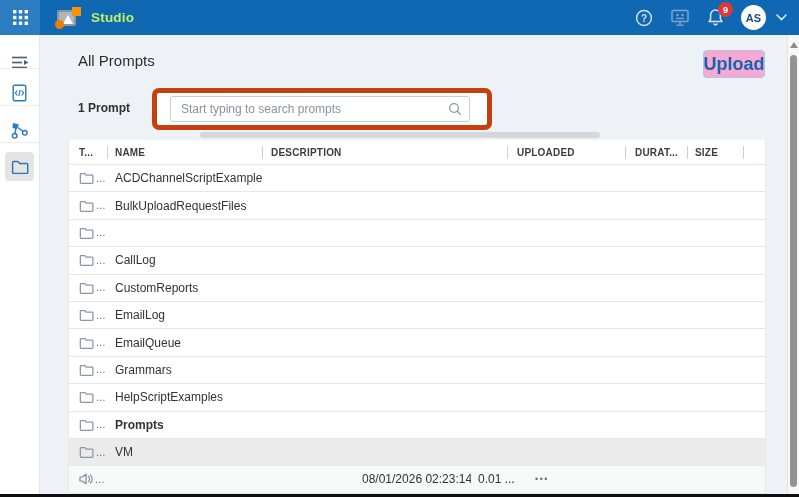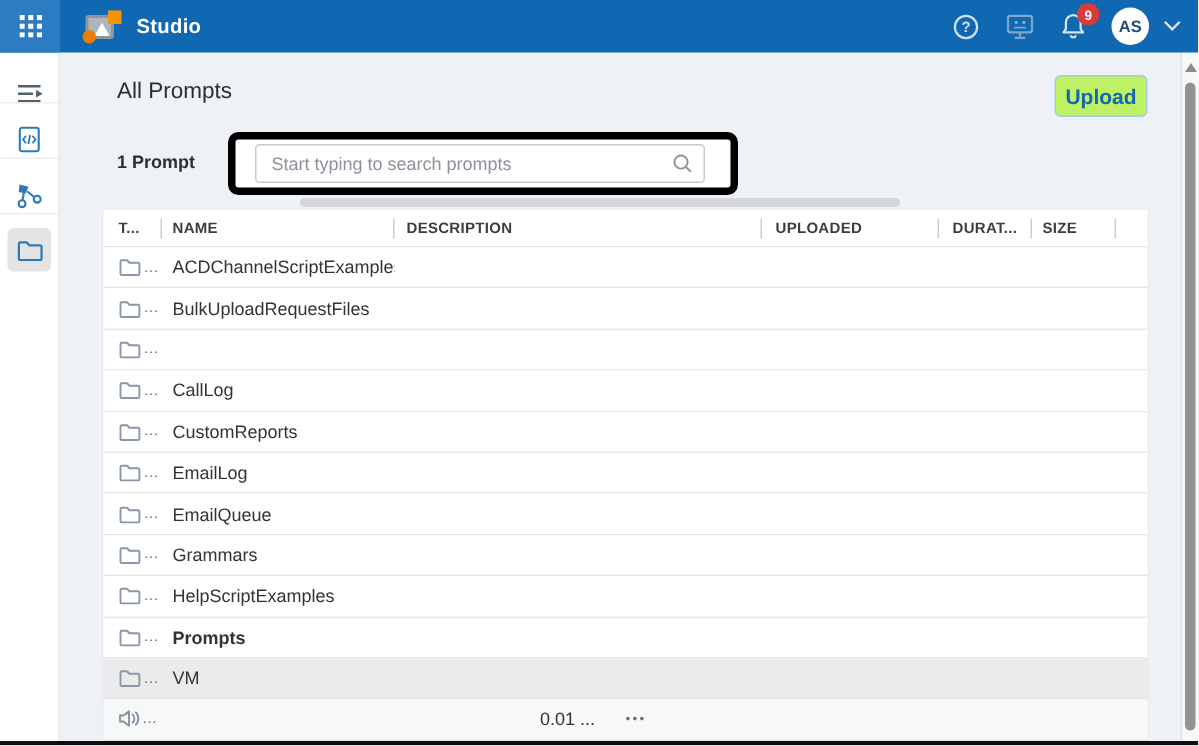--- a/index.html
+++ b/index.html
@@ -8,41 +8,41 @@
   .screen { position:relative; width:799px; height:497px; background:#eef1f6; overflow:hidden; }
 
   
   .topbar { position:absolute; top:0; left:0; right:0; height:35px; background:#1067b2; display:flex; align-items:center; z-index:5; }
   .launcher { width:40px; height:35px; background:#2b7cc0; display:flex; align-items:center; justify-content:center; cursor:pointer; flex:0 0 auto; }
   .logo { position:relative; width:26px; height:22px; margin-left:15px; flex:0 0 auto; }
   .logo .win { position:absolute; left:2px; top:3px; width:19px; height:16px; background:#aeb5bc; border:2px solid #8d969e; border-radius:2px; }
   .logo .cursor { position:absolute; left:8px; top:8px; width:0; height:0; border-left:5px solid transparent; border-right:5px solid transparent; border-bottom:9px solid #ffffff; }
   .logo .sq { position:absolute; right:0; top:0; width:9px; height:9px; background:#f79400; }
   .logo .ci { position:absolute; left:0; bottom:0; width:9px; height:9px; background:#ee7c00; border-radius:50%; }
-  .app-title { color:#ffffff; font-size:13.5px; font-weight:bold; margin-left:10px; letter-spacing:.2px; }
+  .app-title { color:#bef264; font-size:13.5px; font-weight:bold; margin-left:10px; letter-spacing:.2px; }
   .topbar-right { margin-left:auto; display:flex; align-items:center; gap:17px; padding-right:12px; }
   .tb-icon { display:flex; align-items:center; justify-content:center; cursor:pointer; }
   .bell-wrap { position:relative; }
   .badge { position:absolute; top:-6px; right:-9px; min-width:15px; height:15px; background:#d93b3b; border-radius:50%; color:#fff; font-size:9px; font-weight:bold; display:flex; align-items:center; justify-content:center; }
   .avatar { width:25px; height:25px; border-radius:50%; background:#ffffff; color:#1c4e79; font-size:11px; font-weight:bold; display:flex; align-items:center; justify-content:center; cursor:pointer; }
   .chev { margin-left:-7px; }
 
   
   .sidebar { position:absolute; top:35px; left:0; width:40px; bottom:3px; background:#ffffff; border-right:1px solid #e2e6ea; z-index:4; }
   .sb-item { position:absolute; left:0; width:39px; height:30px; display:flex; align-items:center; justify-content:center; cursor:pointer; }
   .sb-divider { position:absolute; left:0; width:39px; height:1px; background:#ededed; }
   .sb-active-bg { position:absolute; left:5px; top:117px; width:29px; height:29px; background:#e4e4e4; border-radius:4px; }
 
   
   .content { position:absolute; left:40px; top:35px; right:0; bottom:3px; background:#eef1f6; }
   .page-title { position:absolute; left:38px; top:17px; font-size:15px; color:#2d2d2d; }
-  .upload-btn { position:absolute; left:663px; top:15px; width:62px; height:28px; background:#bef264; border:1px solid #a8c8e6; border-radius:4px; color:#1168b0; font-size:14px; font-weight:600; display:flex; align-items:center; justify-content:center; cursor:pointer; }
+  .upload-btn { position:absolute; left:663px; top:15px; width:62px; height:28px; background:#f9a8d4; border:1px solid #a8c8e6; border-radius:4px; color:#1168b0; font-size:18px; font-weight:600; display:flex; align-items:center; justify-content:center; cursor:pointer; }
   .prompt-count { position:absolute; left:38px; top:66px; font-size:12px; font-weight:bold; color:#2f2f2f; }
 
-  .annotation { position:absolute; left:112px; top:53px; width:340px; height:42px; background:#ffffff; border:5px solid #000000; border-radius:7px; }
+  .annotation { position:absolute; left:112px; top:53px; width:340px; height:42px; background:#ffffff; border:5px solid #c2410c; border-radius:7px; }
   .search-box { position:absolute; left:13px; top:3px; width:300px; height:26px; }
   .search-input { width:100%; height:100%; border:1px solid #c6ccd4; border-radius:3px; padding:0 28px 0 10px; font-size:12px; color:#333; font-family:"Liberation Sans", sans-serif; outline:none; background:#fff; }
   .search-input::placeholder { color:#8b929b; }
   .search-mag { position:absolute; right:8px; top:6px; }
 
   .h-scroll { position:absolute; left:160px; top:97px; width:400px; height:6px; background:#d5d7da; border-radius:3px; }
 
   
   .table { position:absolute; left:28px; top:105px; width:698px; background:#ffffff; border:1px solid #e6e8ea; border-top:none; }
   .thead { display:flex; height:25px; align-items:center; border-bottom:1px solid #e6e6e6; background:#fff; }
@@ -367,20 +367,21 @@
           <div class="tr" style="background: rgb(247, 248, 248);">
             <div class="td td-type" style="width: 39px; padding-left: 10px;">
               <svg width="14" height="12" viewBox="0 0 14 12">
                 <path d="M1,4 h2.3 L7,1.2 v9.6 L3.3,8 H1 z" fill="none" stroke="#7e8c9d" stroke-width="1.2" stroke-linejoin="round"></path>
                 <path d="M9,3 a3.6,3.6 0 0 1 0,6" fill="none" stroke="#7e8c9d" stroke-width="1.2"></path>
                 <path d="M11.2,1.6 a5.8,5.8 0 0 1 0,8.8" fill="none" stroke="#7e8c9d" stroke-width="1.2"></path>
               </svg>
               <span class="type-dots">...</span>
             </div>
             <div class="td" style="width: 245px; padding-left: 8px;"></div>
+            <div class="td" style="width: 118px; padding-left: 9px;">08/01/2026 02:23:14</div>
             <div class="td" style="width: 56px; padding-left: 7px;">0.01 ...</div>
             <div class="td flex" style="padding-left: 8px;">
               <span class="actions-menu">•••</span>
             </div>
           </div>
         </div>
     </div>
 
     <div class="v-track">
       <div class="v-up"></div>

